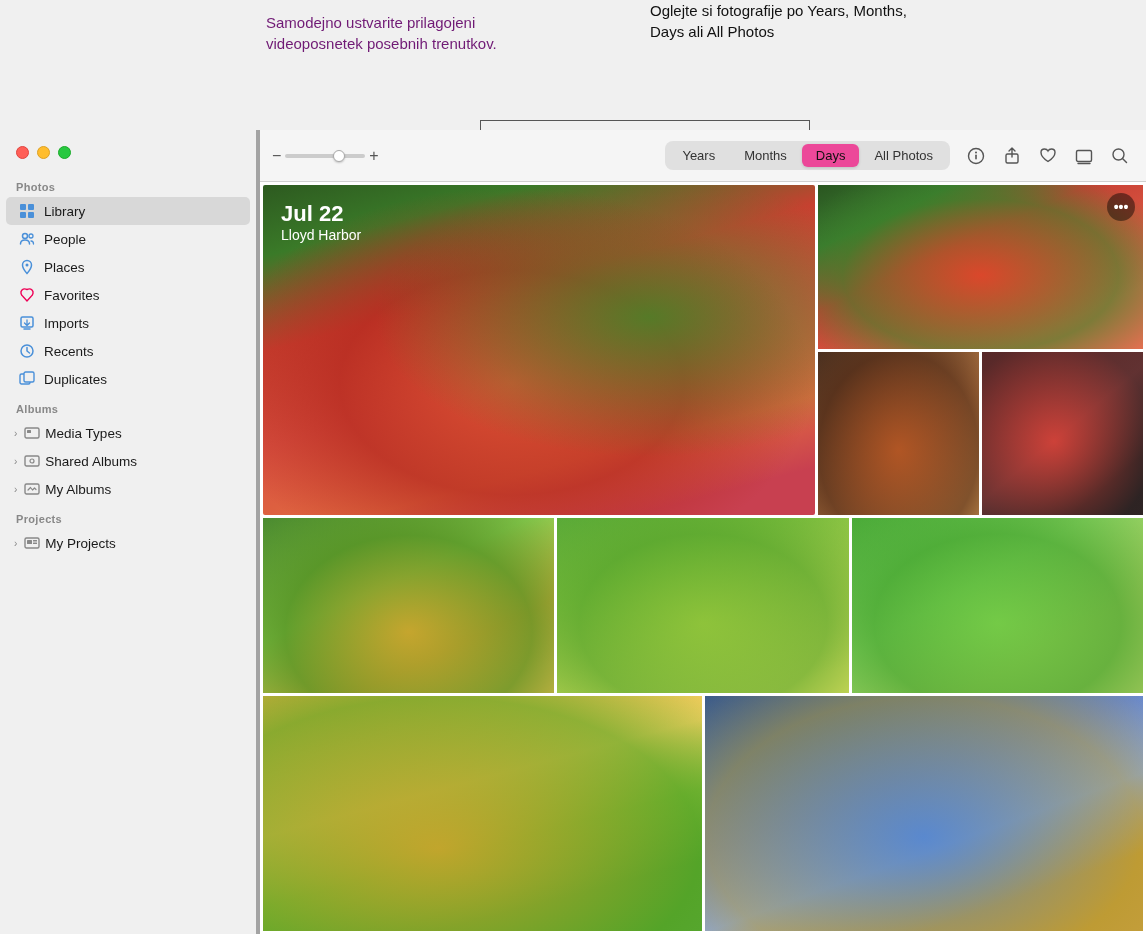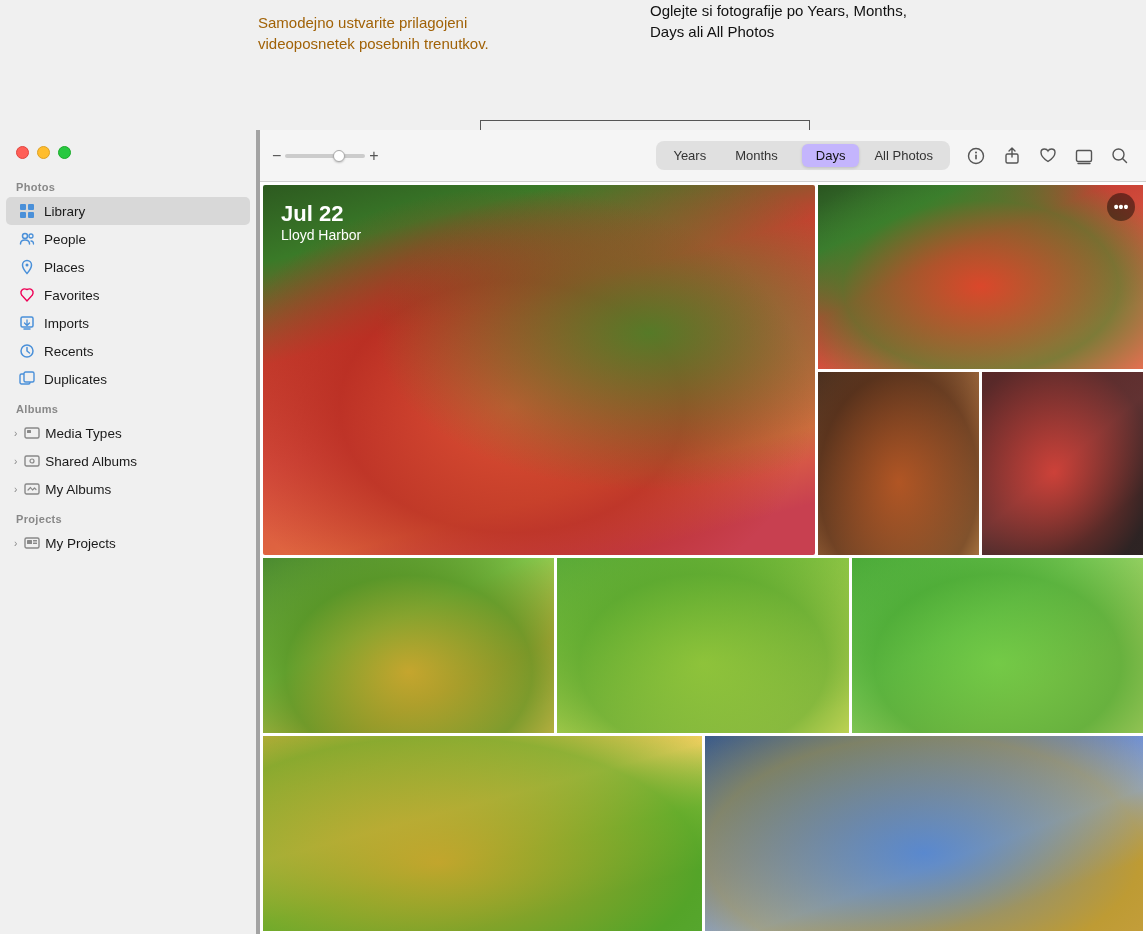--- a/index.html
+++ b/index.html
@@ -19,26 +19,26 @@
       left: 0;
       width: 1146px;
       height: 130px;
       background: #f0f0f0;
       display: flex;
       align-items: flex-start;
       padding: 18px 0 0 0;
     }
     .tooltip-left {
       position: absolute;
-      left: 258px;
+      left: 266px;
       top: 12px;
       width: 240px;
       font-size: 15px;
       line-height: 1.4;
-      color: #a16207;
+      color: #701a75;
     }
     .tooltip-right {
       position: absolute;
       left: 650px;
       top: 0;
       width: 260px;
       font-size: 15px;
       line-height: 1.4;
       color: #111;
     }
@@ -217,25 +217,24 @@
       padding: 4px 14px;
       font-size: 13px;
       border-radius: 6px;
       cursor: pointer;
       color: #333;
       background: transparent;
       border: none;
       font-family: inherit;
     }
     .tab-btn.active {
-      background: #c4b5fd;
+      background: #ec4899;
       box-shadow: 0 1px 3px rgba(0,0,0,0.15);
       color: #111;
       font-weight: 500;
-      margin-left: 9px;
     }
 
     
     .toolbar-actions {
       display: flex;
       flex-direction: row;
       align-items: center;
       gap: 8px;
       margin-left: 8px;
     }
@@ -509,21 +508,21 @@
             <circle cx="7.5" cy="7.5" r="5.5" stroke="#555" stroke-width="1.4"></circle>
             <path d="M11.5 11.5l4 4" stroke="#555" stroke-width="1.4" stroke-linecap="round"></path>
           </svg>
         </button>
       </div>
     </div>
 
     <div class="photo-grid">
       <div style="display: flex; flex-direction: column; gap: 3px; padding: 3px; height: 100%;">
 
-        <div style="display: flex; gap: 3px; height: 370px; flex-shrink: 0;">
+        <div style="display: flex; gap: 3px; height: 330px; flex-shrink: 0;">
 
           <div class="photo-main-large" style="flex: 1.7; position: relative; overflow: hidden;">
             <div style="width:100%; height:100%; background: linear-gradient(165deg, #2d5a20 0%, #3a7a28 15%, #c84030 35%, #d85040 55%, #e06840 75%, #c84050 90%);">
 
               <div style="position:absolute;inset:0;background:radial-gradient(ellipse at 45% 60%, rgba(220,80,50,0.9) 0%, rgba(180,40,30,0.7) 40%, transparent 70%);"></div>
               <div style="position:absolute;inset:0;background:radial-gradient(ellipse at 70% 40%, rgba(60,140,40,0.8) 0%, transparent 50%);"></div>
             </div>
             <div class="photo-overlay-text">
               <div class="photo-overlay-date">Jul 22</div>
               <div class="photo-overlay-location">Lloyd Harbor</div>

